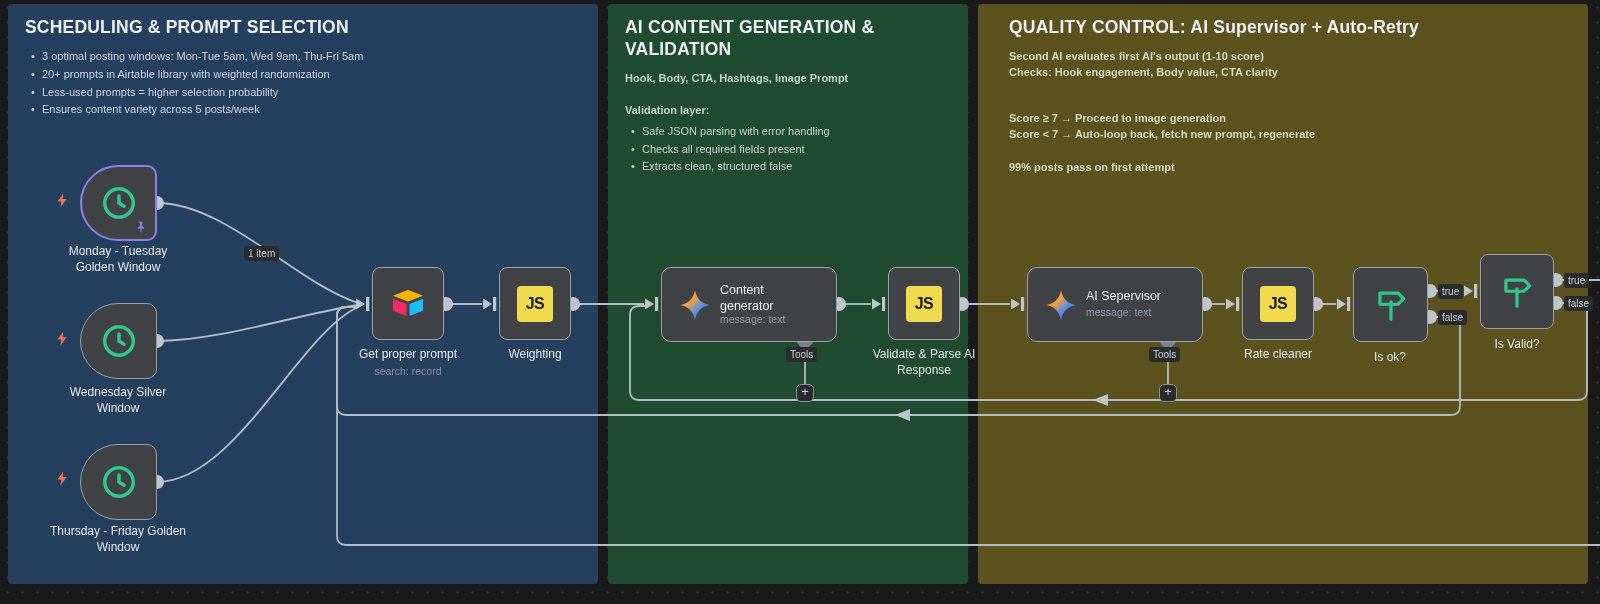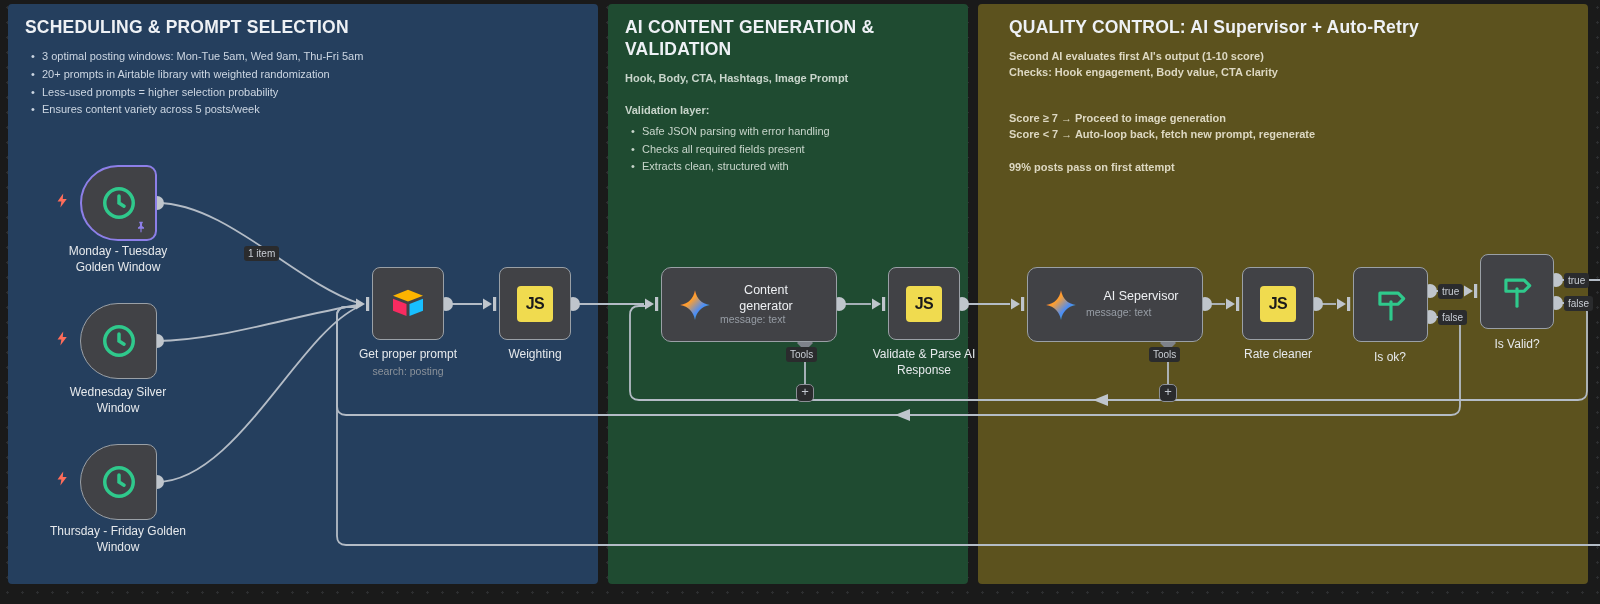--- a/index.html
+++ b/index.html
@@ -17,21 +17,21 @@
   #sticky-olive{left:978px;width:610px;background:#5c521e;color:#ddd8c2;padding-left:31px;}
   .spacer{height:12px;}
 
   svg.layer{position:absolute;left:0;top:0;z-index:2;pointer-events:none;}
   .wire{stroke:#b4bcc6;stroke-width:1.8;fill:none;}
   .port{fill:#bfc5cc;}
   .inbar{fill:#bfc5cc;}
 
   .node{position:absolute;background:#414246;border:1.7px solid #9aa0a6;z-index:3;}
   .node-square{width:72px;height:73px;border-radius:8px;top:267px;}
-  .node-wide{width:176px;height:75px;border-radius:10px;top:267px;text-align:center;}
+  .node-wide{width:176px;height:75px;border-radius:10px;top:267px;}
   .trigger{left:80px;width:77px;height:76px;border-radius:38px 10px 10px 38px;}
   .selected{border:2px solid #8d7fe8;}
   .icon-center{position:absolute;left:50%;top:50%;transform:translate(-50%,-50%);}
   .js-icon{width:36px;height:36px;background:#f0db4f;border-radius:4px;display:flex;align-items:center;justify-content:center;
     font-weight:bold;font-size:16px;color:#1b1b1b;letter-spacing:-.5px;}
   .node-label{position:absolute;z-index:3;text-align:center;color:#e6e9ec;font-size:12px;line-height:1.3;}
   .sub-label{color:#8b929a;font-size:10.5px;margin-top:2px;}
   .wide-title{position:absolute;left:58px;top:15px;color:#eef0f3;font-size:12.5px;line-height:1.25;width:100px;}
   .wide-sub{position:absolute;left:58px;color:#979da5;font-size:10.5px;}
   .badge{position:absolute;z-index:4;background:#2a2b2d;color:#c9ced5;font-size:10px;line-height:13px;
@@ -57,21 +57,21 @@
   </div>
 
   <div class="sticky" id="sticky-green">
     <h1>AI CONTENT GENERATION &amp; VALIDATION</h1>
     <p class="body-text">Hook, Body, CTA, Hashtags, Image Prompt</p>
     <div class="spacer"></div>
     <p class="body-text">Validation layer:</p>
     <ul>
       <li>Safe JSON parsing with error handling</li>
       <li>Checks all required fields present</li>
-      <li>Extracts clean, structured with</li>
+      <li>Extracts clean, structured false</li>
     </ul>
   </div>
 
   <div class="sticky" id="sticky-olive">
     <h1>QUALITY CONTROL: AI Supervisor + Auto-Retry</h1>
     <p class="body-text" style="margin-bottom:0;">Second AI evaluates first AI's output (1-10 score)</p>
     <p class="body-text">Checks: Hook engagement, Body value, CTA clarity</p>
     <div class="spacer"></div>
     <p class="body-text" style="margin-bottom:0;margin-top:13px;">Score ≥ 7 → Proceed to image generation</p>
     <p class="body-text">Score &lt; 7 → Auto-loop back, fetch new prompt, regenerate</p>
@@ -222,21 +222,21 @@
 
   <div class="node node-square" style="left:372px;">
     <svg class="icon-center" width="40" height="40" viewBox="0 0 24 24">
       <path d="M12 3.5 L21 7 L12 10.5 L3 7 Z" fill="#fcb400"></path>
       <path d="M12.9 12 L21 8.8 V16 L12.9 19.2 Z" fill="#18bfff"></path>
       <path d="M11.1 12 L3 8.8 V16 L11.1 19.2 Z" fill="#f82b60"></path>
     </svg>
   </div>
   <div class="node-label" style="left:338px;top:347px;width:140px;">
     <div>Get proper prompt</div>
-    <div class="sub-label">search: posting</div>
+    <div class="sub-label">search: record</div>
   </div>
 
   <div class="node node-square" style="left:499px;">
     <div class="js-icon icon-center">JS</div>
   </div>
   <div class="node-label" style="left:465px;top:347px;width:140px;">Weighting</div>
 
   <div class="node node-wide" style="left:661px;">
     <svg style="position:absolute;left:16px;top:20px;" width="34" height="34" viewBox="0 0 24 24">
       <defs>

